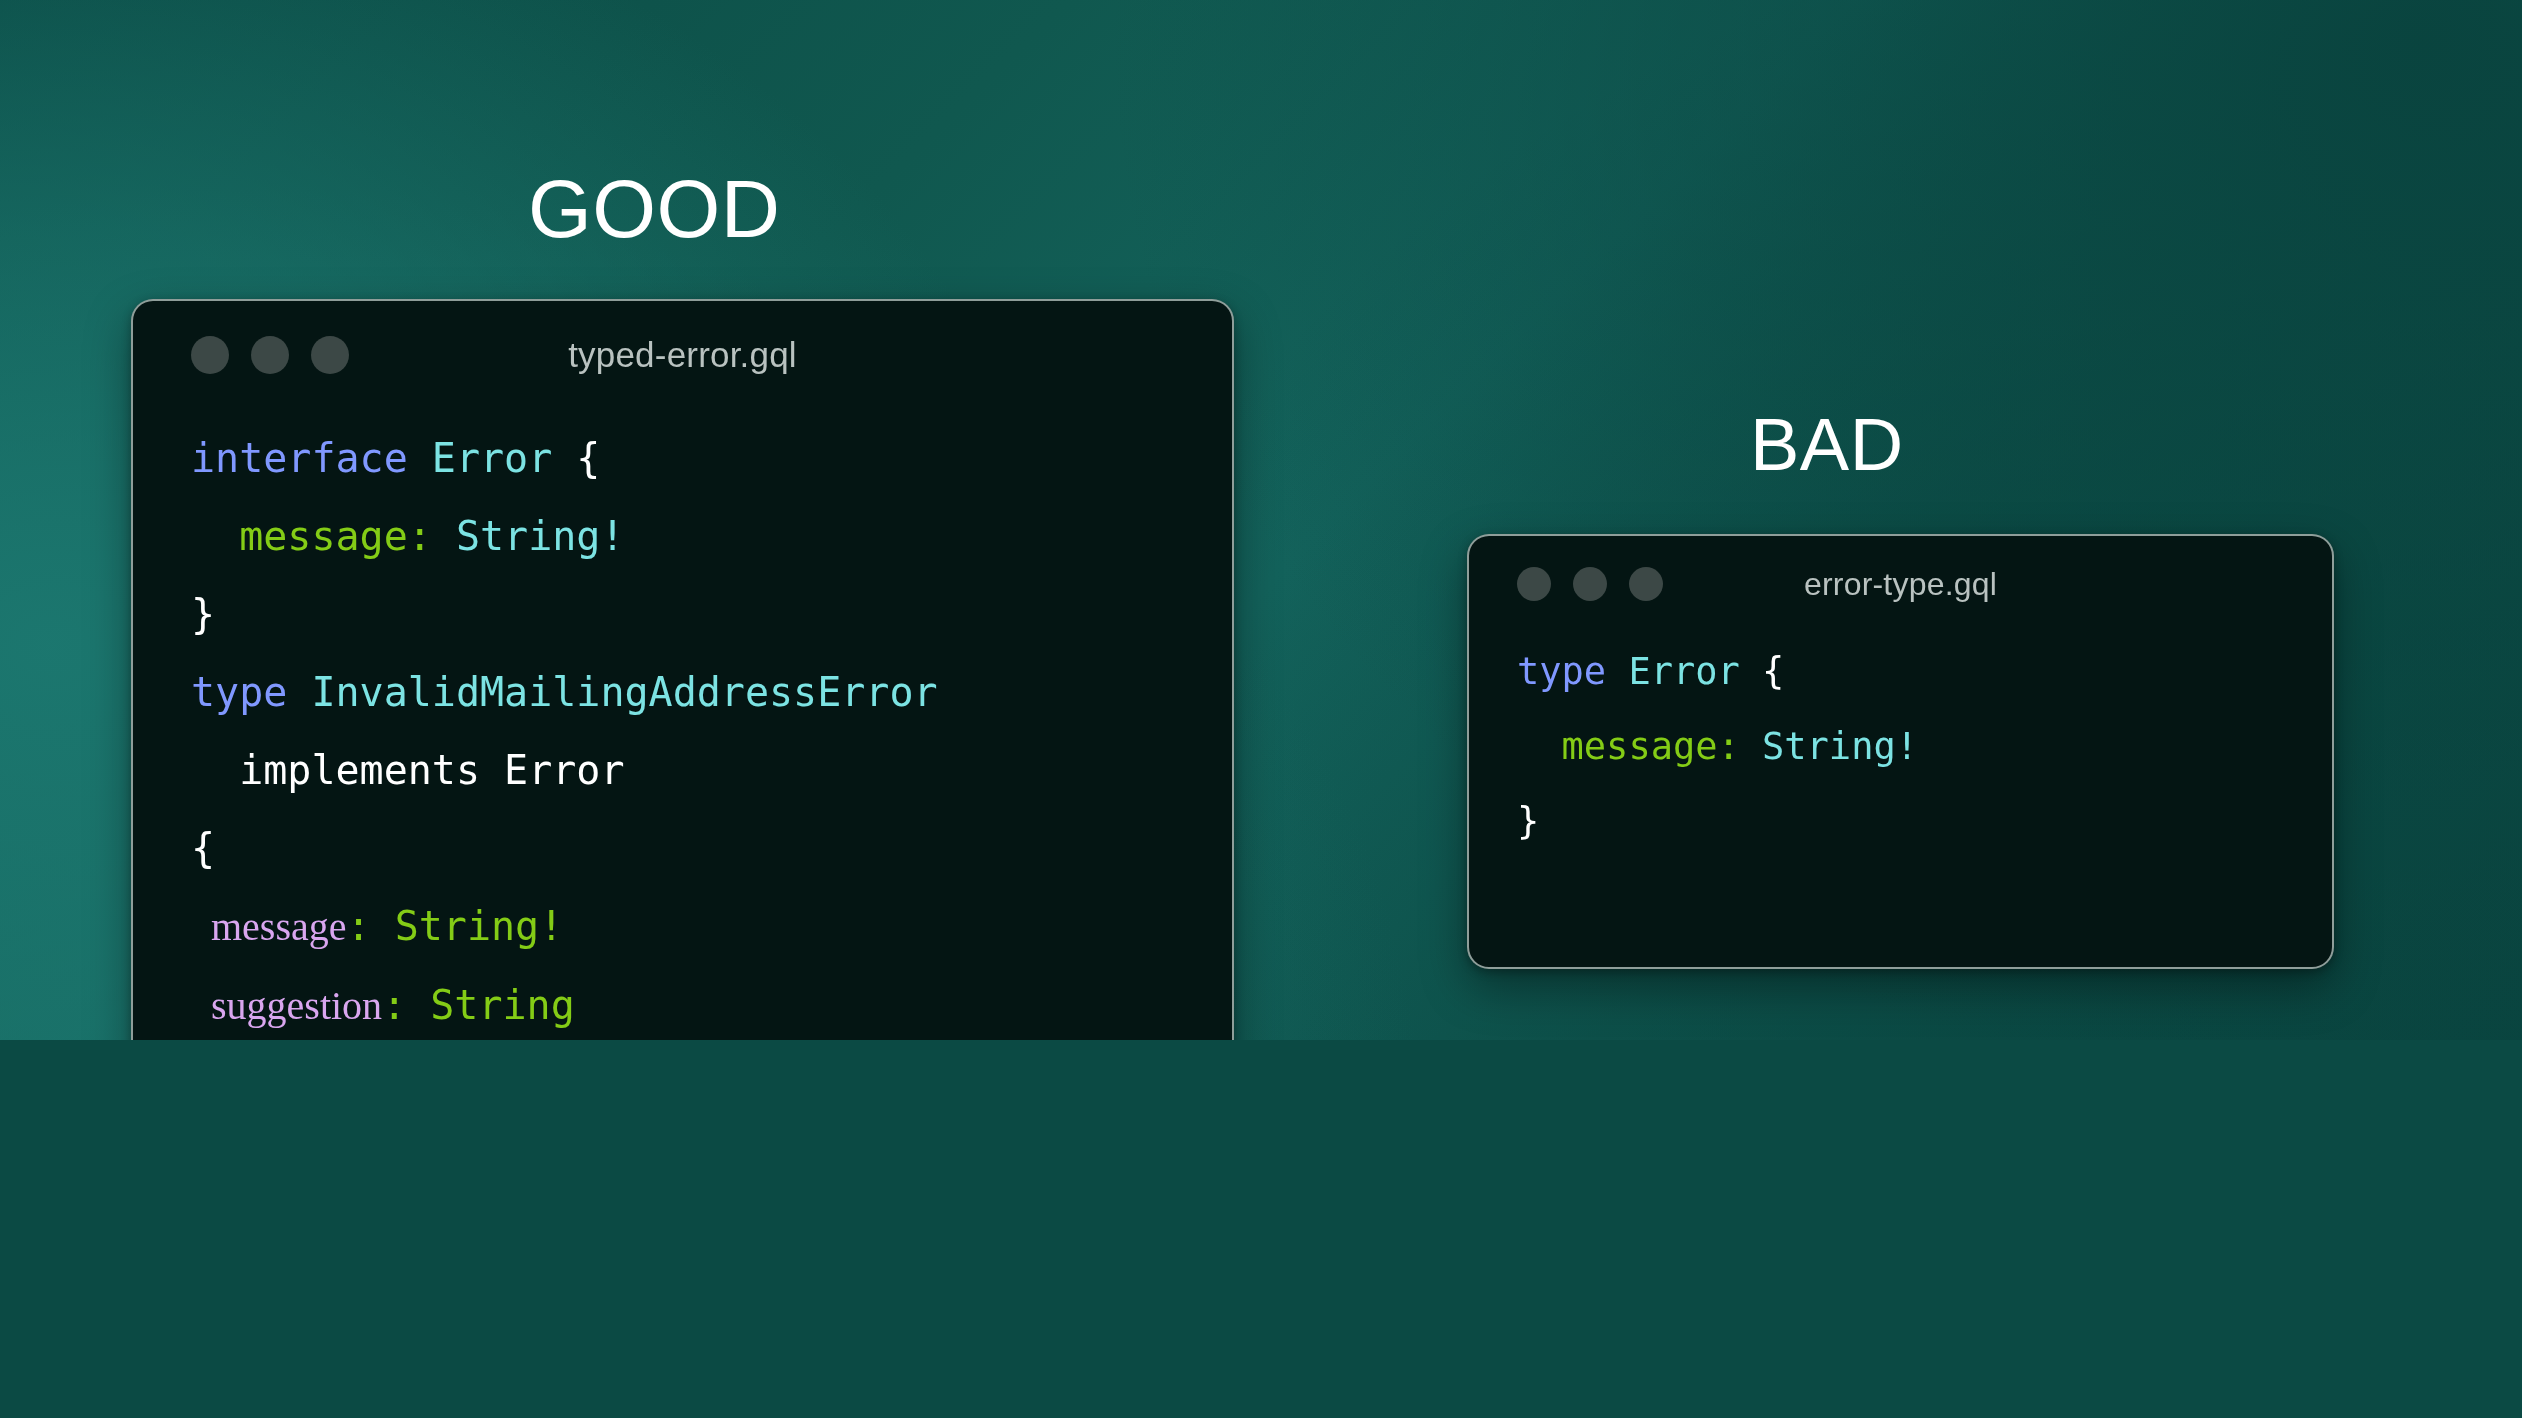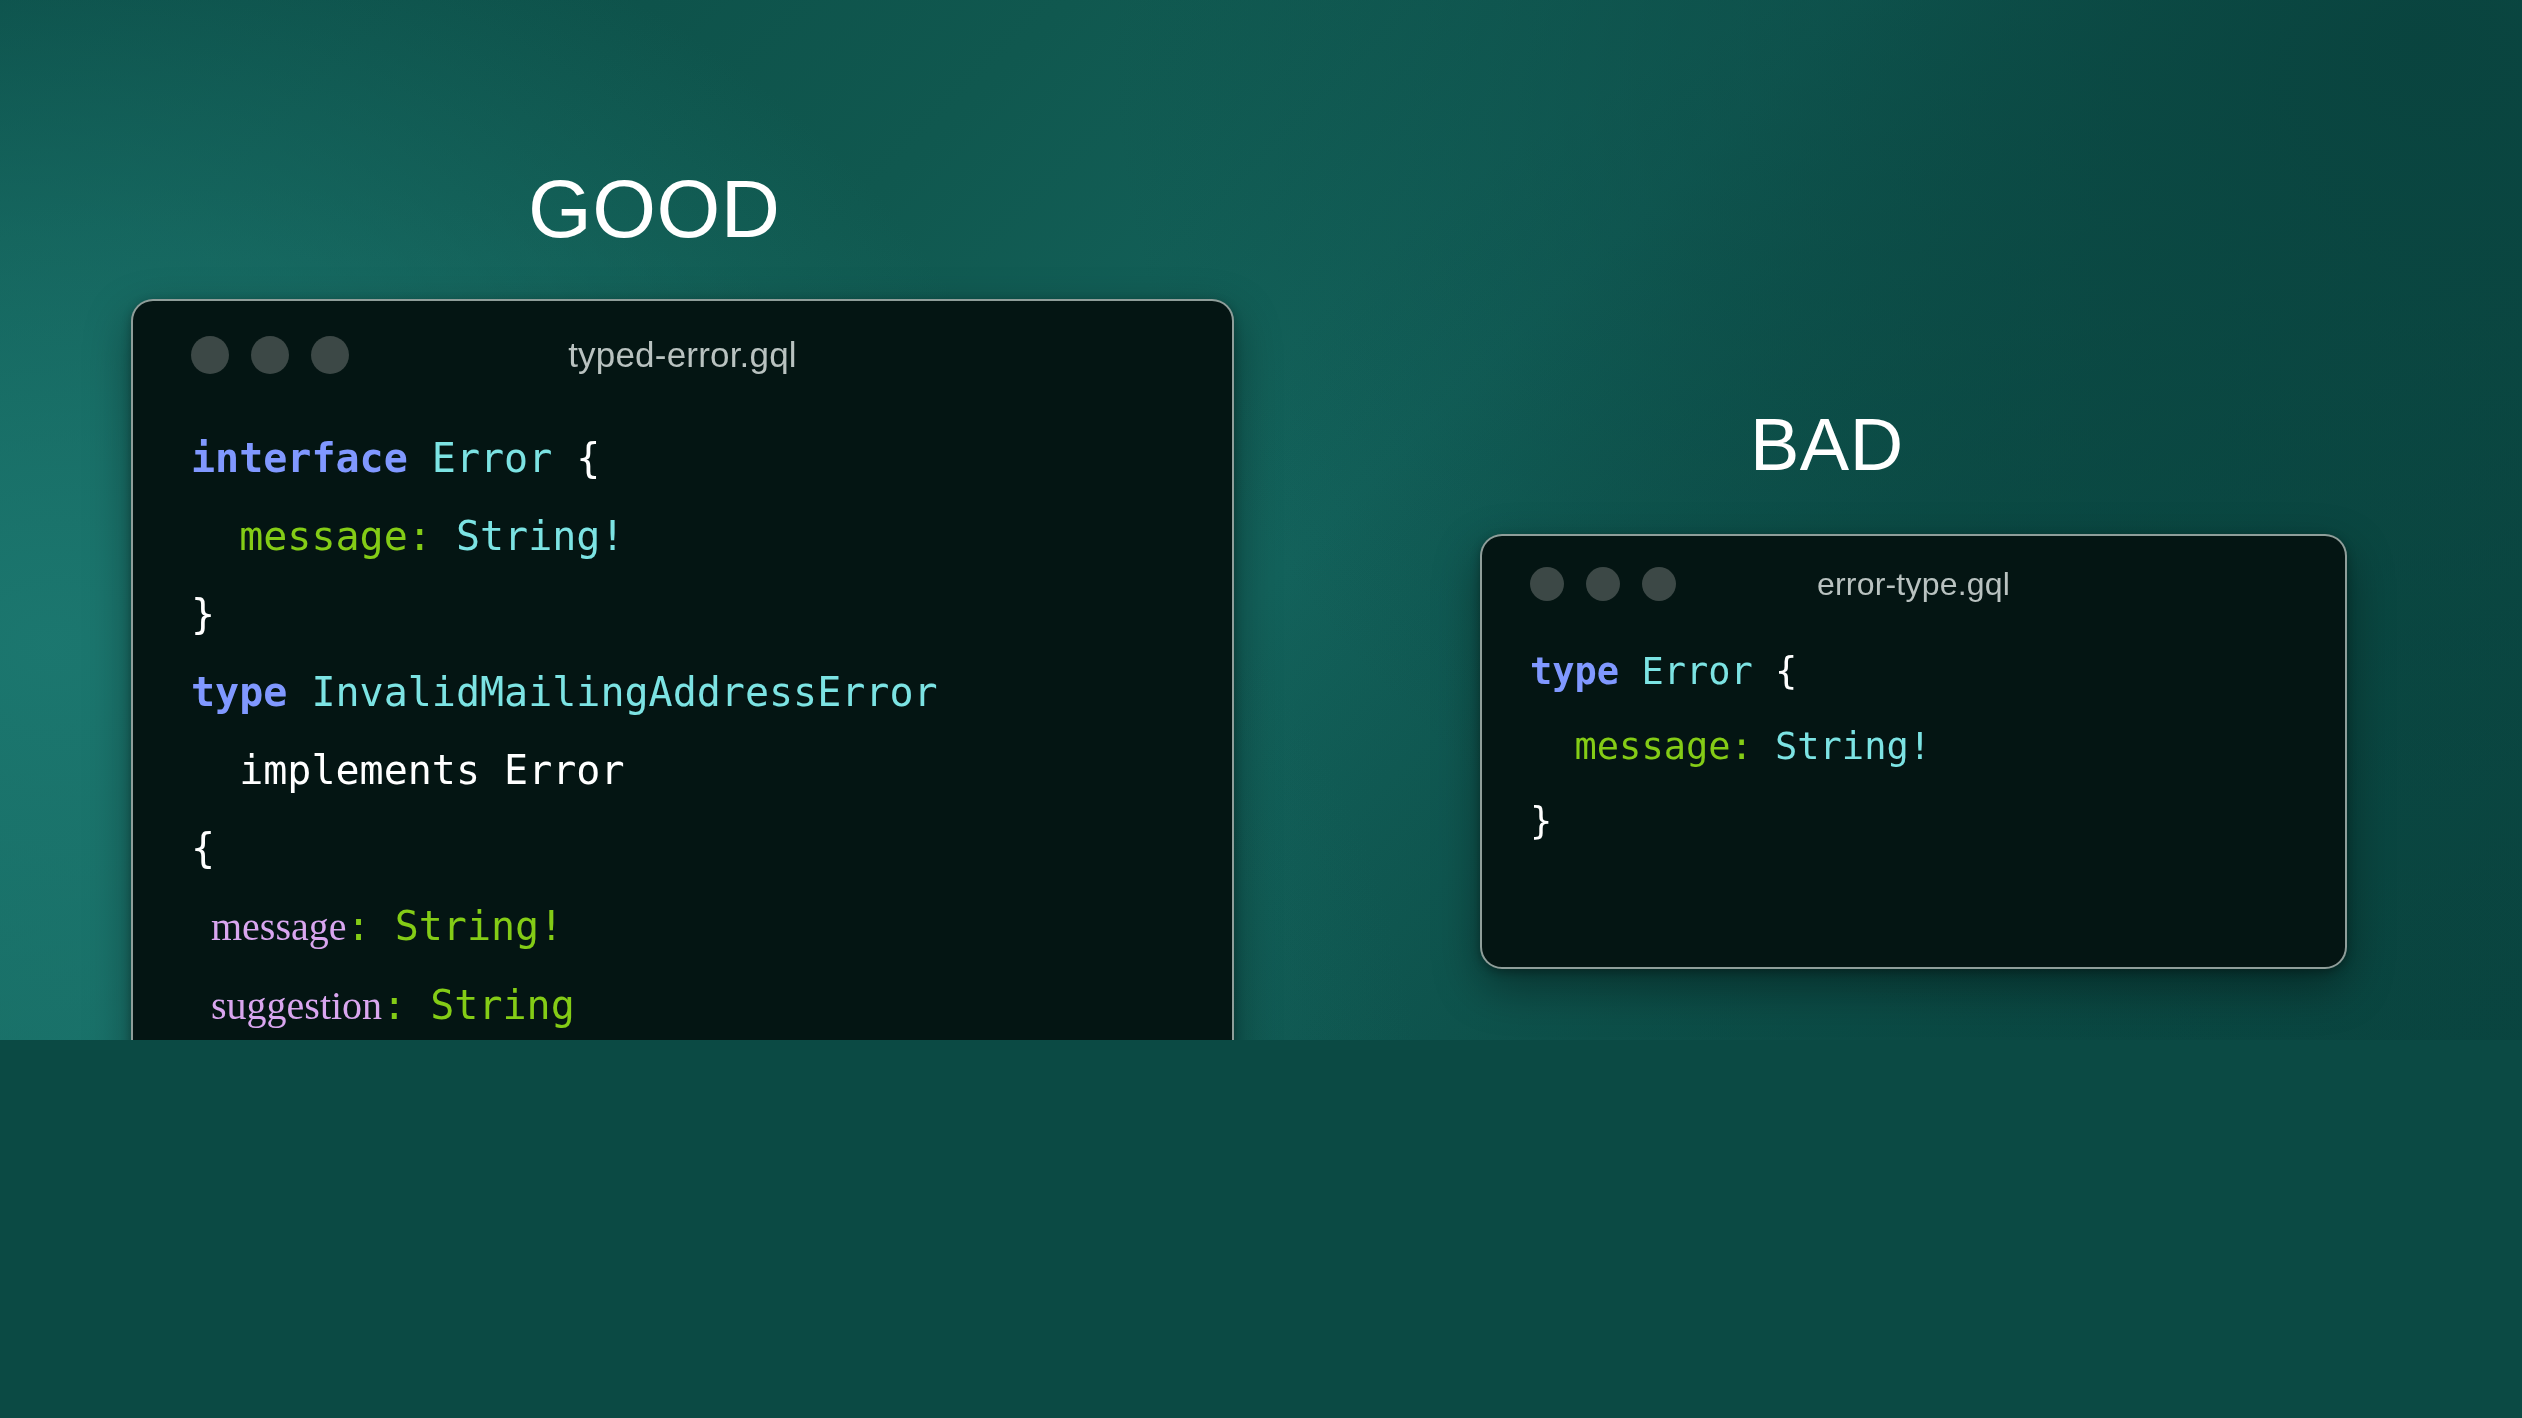--- a/index.html
+++ b/index.html
@@ -60,21 +60,20 @@
     left: 131px;
     top: 299px;
     width: 1103px;
     height: 925px;
   }
   #window-bad {
     left: 1467px;
     top: 534px;
     width: 867px;
     height: 435px;
-    margin-left: 13px;
   }
 
   .titlebar {
     position: relative;
     display: flex;
     align-items: center;
     height: 108px;
     padding-left: 58px;
     box-sizing: border-box;
   }
@@ -113,21 +112,21 @@
     color: #ffffff;
   }
   #window-bad .code-body {
     padding: 2px 9px 0 48px;
     font-size: 37px;
     line-height: 75px;
   }
   .code-line { min-height: 1px; }
 
   
-  .tok-keyword { color: #8098ff; font-weight: bold; }
+  .tok-keyword { color: #8098ff; }
   .tok-type    { color: #7ce3e3; }
   .tok-plain   { color: #84cc16; }
   .tok-field   { color: #d9a6ef; font-family: Liberation Serif, serif; }
   .tok-punct   { color: #ffffff; }
 </style>
 </head>
 <body>
 
 <div id="stage">
 

